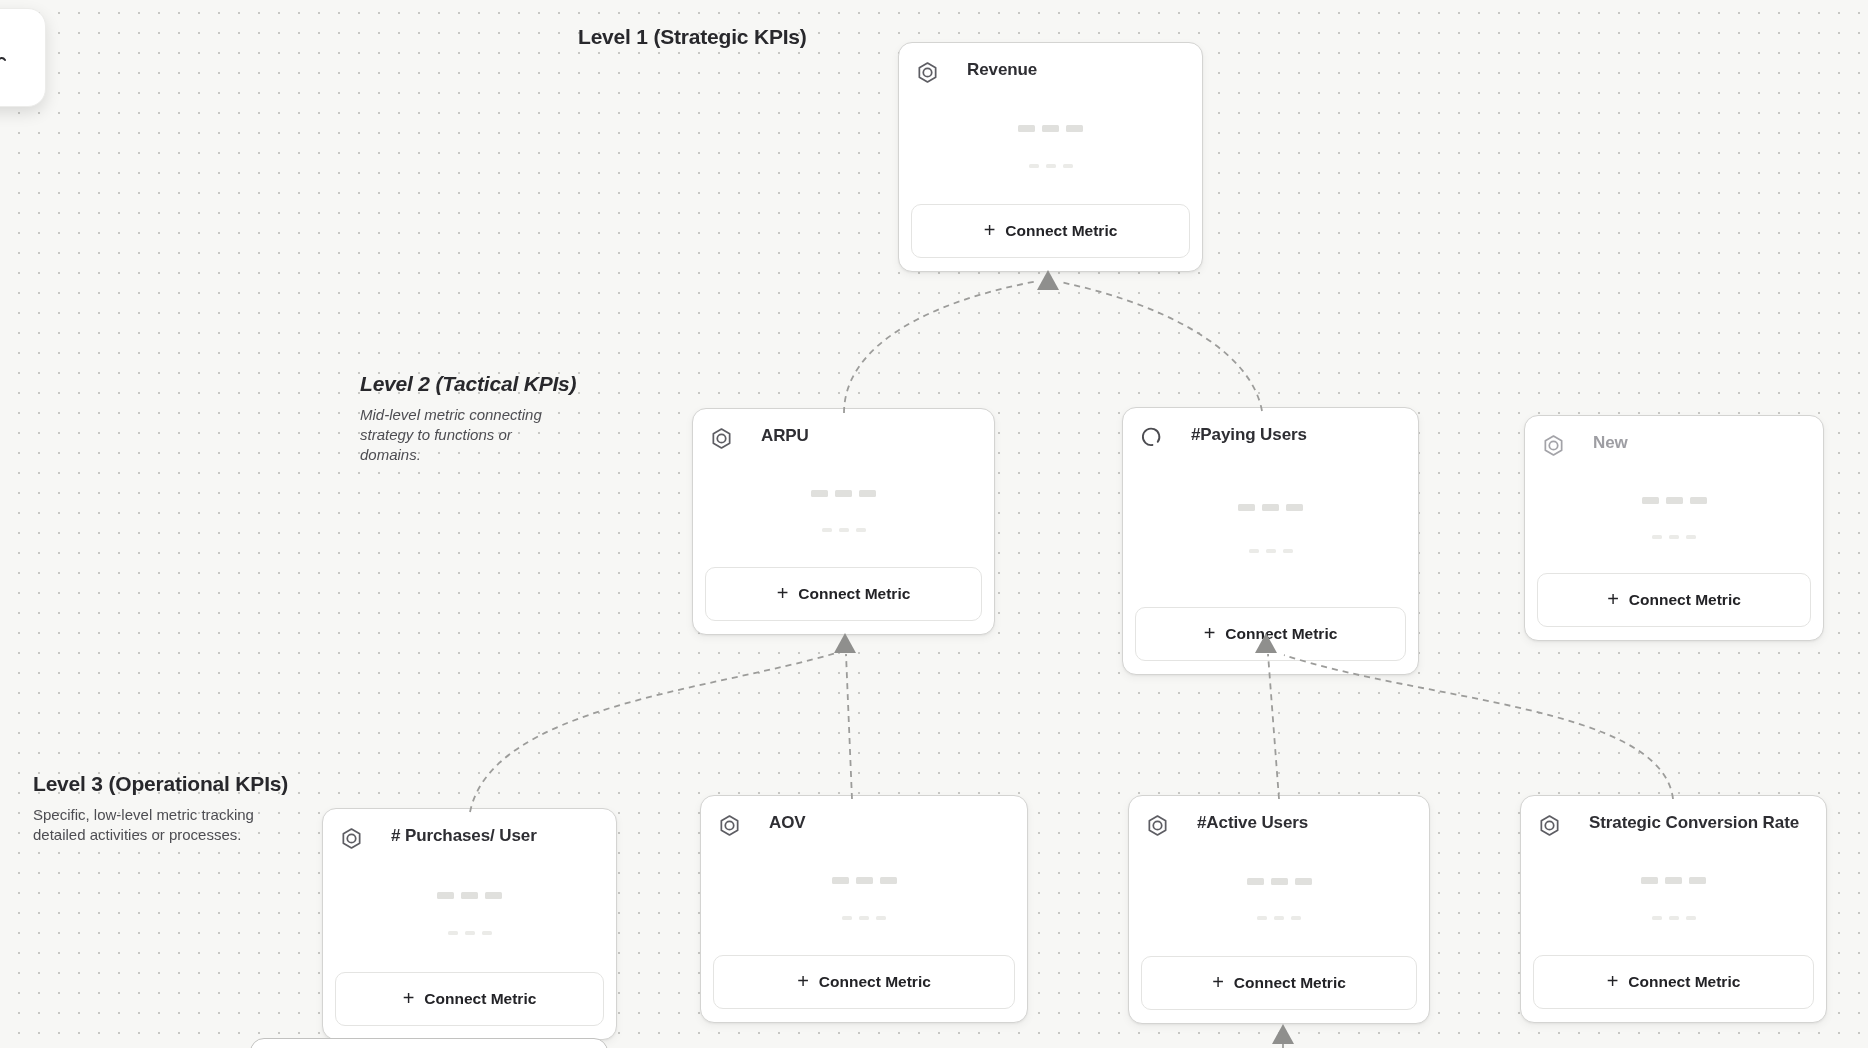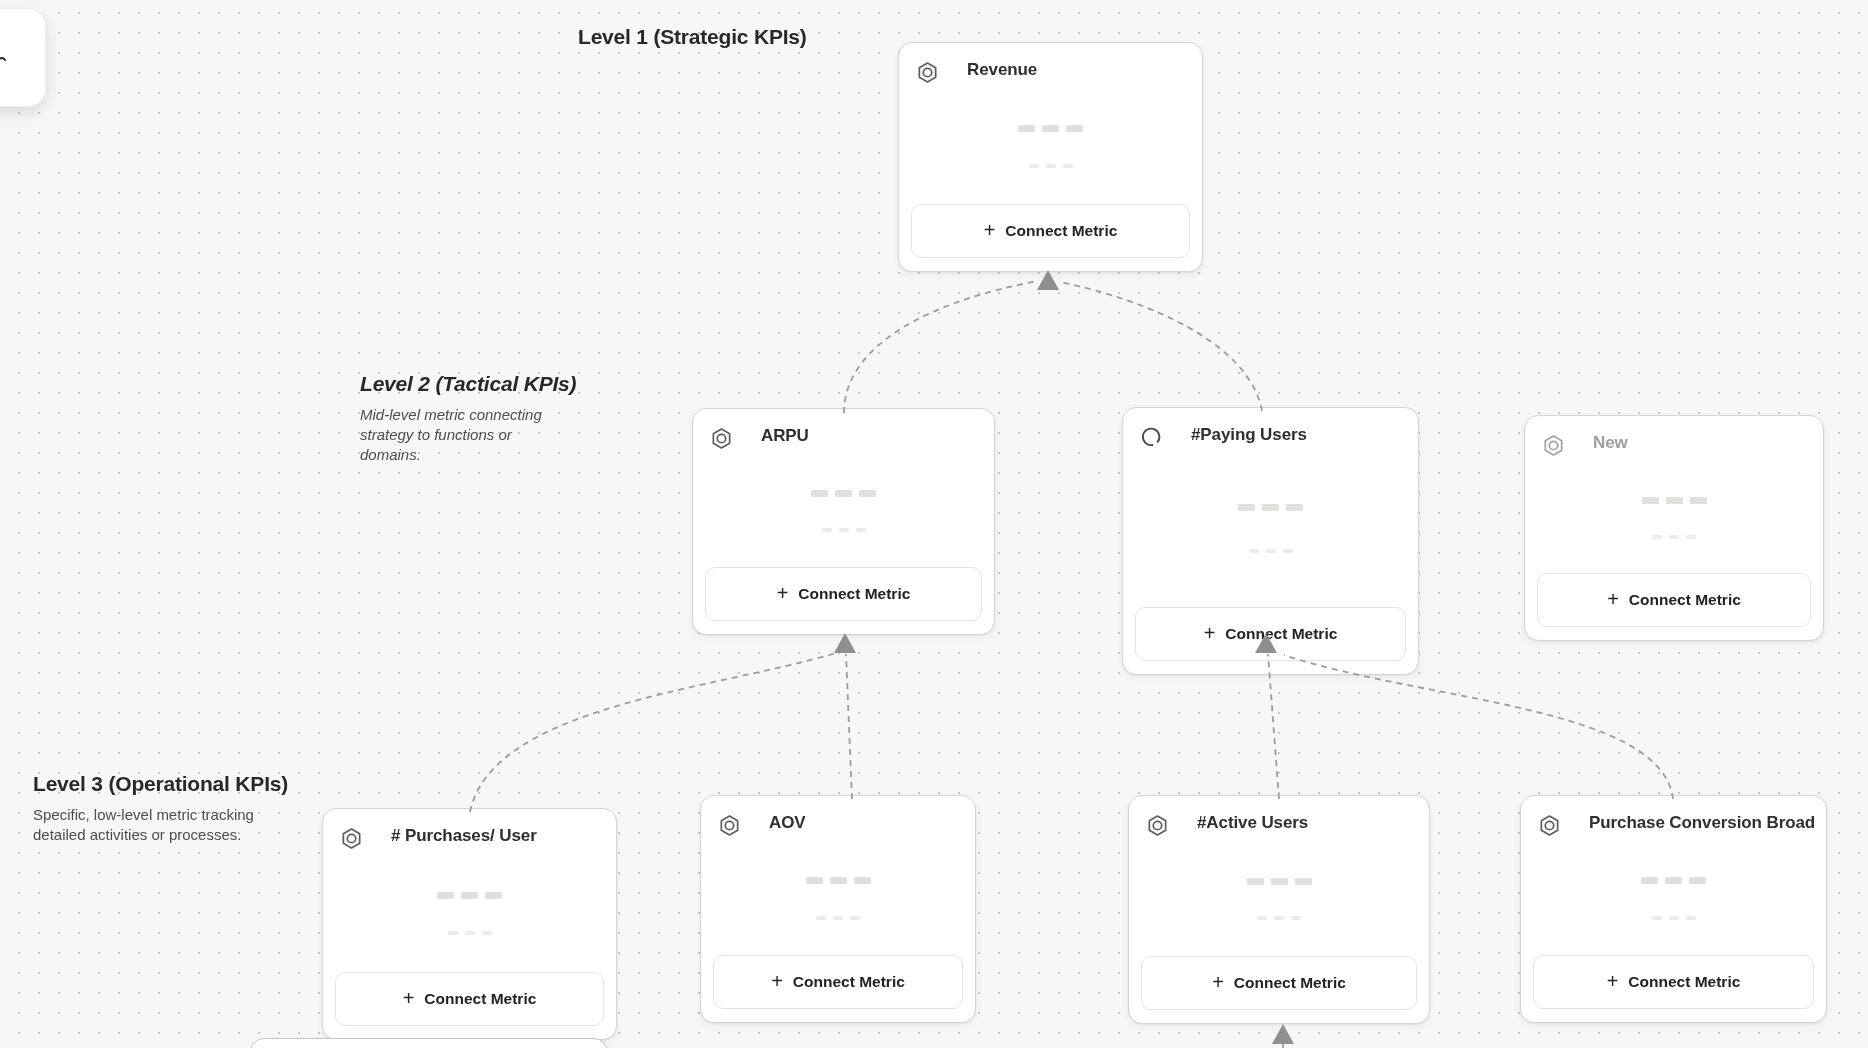--- a/index.html
+++ b/index.html
@@ -223,21 +223,21 @@
         <i></i>
         <i></i>
         <i></i>
       </div>
     <button class="connect-btn">
       <span class="plus">+</span>
       <span>Connect Metric</span>
     </button>
   </div>
 
-  <div class="card" style="left:700px;top:795px;width:276px;height:228px;padding-left:48px;">
+  <div class="card" style="left:700px;top:795px;width:328px;height:228px;padding-left:48px;">
     <div class="card-head">
       <span class="icon">
         <svg width="23" height="23" viewBox="0 0 24 24">
             <path d="M12 2.2 L20.5 7.1 V16.9 L12 21.8 L3.5 16.9 V7.1 Z" stroke="#5d5d63" stroke-width="1.8" fill="none" stroke-linejoin="round"></path>
             <circle cx="12" cy="12" r="4.4" stroke="#5d5d63" stroke-width="1.8" fill="none"></circle>
           </svg>
       </span>
       <span class="card-title">AOV</span>
     </div>
     <div class="sk-row sk1">
@@ -283,21 +283,21 @@
   </div>
 
   <div class="card" style="left:1520px;top:795px;width:307px;height:228px;">
     <div class="card-head">
       <span class="icon">
         <svg width="23" height="23" viewBox="0 0 24 24">
             <path d="M12 2.2 L20.5 7.1 V16.9 L12 21.8 L3.5 16.9 V7.1 Z" stroke="#5d5d63" stroke-width="1.8" fill="none" stroke-linejoin="round"></path>
             <circle cx="12" cy="12" r="4.4" stroke="#5d5d63" stroke-width="1.8" fill="none"></circle>
           </svg>
       </span>
-      <span class="card-title">Purchase Conversion Broad</span>
+      <span class="card-title">Strategic Conversion Rate</span>
     </div>
     <div class="sk-row sk1">
         <i></i>
         <i></i>
         <i></i>
       </div>
     <div class="sk-row sk2">
         <i></i>
         <i></i>
         <i></i>

